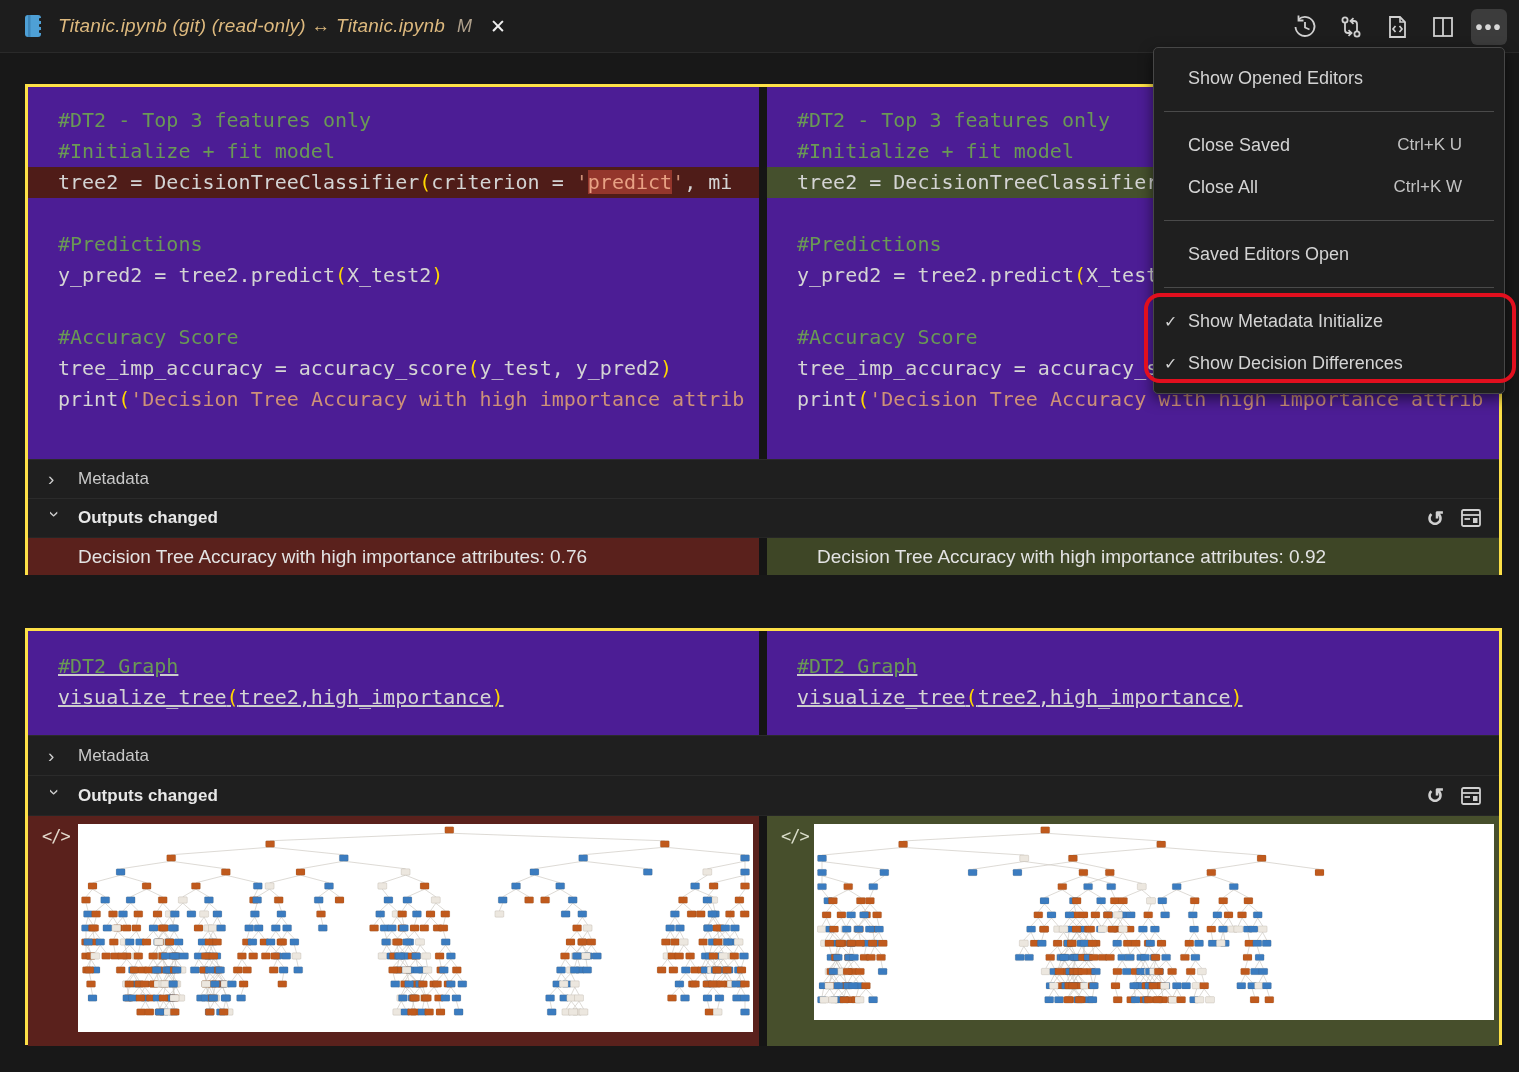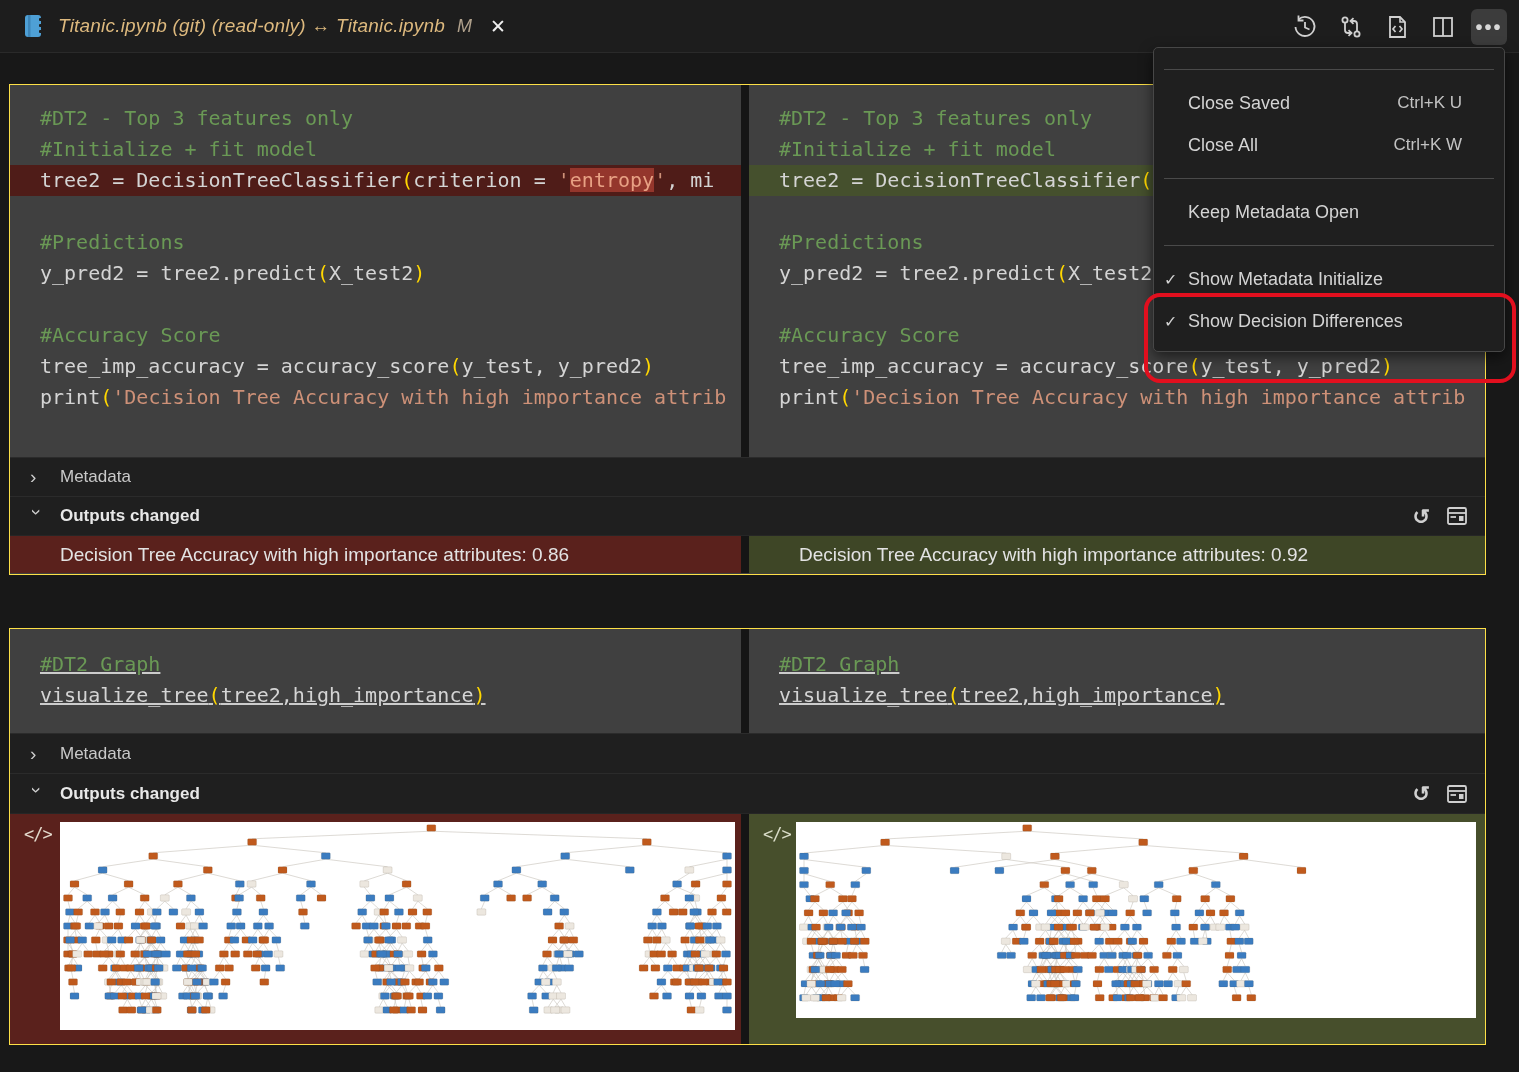--- a/index.html
+++ b/index.html
@@ -18,22 +18,22 @@
   .tab-close { font-size:19px; color:#f0f0f0; margin-left:6px; cursor:pointer; }
   #tab-actions { position:absolute; right:12px; top:0; height:53px;
                  display:flex; align-items:center; gap:10px; }
   .act-btn { width:36px; height:36px; display:flex; align-items:center; justify-content:center;
              border-radius:6px; }
   .act-btn svg { stroke:#d0d0d0; fill:none; stroke-width:1.5; }
   .act-btn.hover { background:#3c3c3c; }
   .dots { color:#d8d8d8; font-size:20px; letter-spacing:2px; font-weight:bold; line-height:10px; }
 
   
-  .cell { position:absolute; left:9px; width:1477px; background:#404040;
-          border:1px solid #fde047; }
+  .cell { position:absolute; left:25px; width:1477px; background:#4c1d95;
+          border:3px solid #fde047; }
   #cell1 { top:84px; height:491px; }
   #cell2 { top:628px; height:417px; }
 
   .code-area { display:flex; width:100%; overflow:hidden; }
   #cell1 .code-area { height:372px; }
   #cell2 .code-area { height:104px;text-decoration:underline; }
   .pane { width:731px; overflow:hidden; padding-top:18px; position:relative; }
   #cell2 .pane { padding-top:20px; }
   .pane.right { flex:1; }
   .pane-divider { width:8px; background:#151515; }
@@ -149,21 +149,21 @@
         <span class="dots">•••</span>
       </div>
     </div>
   </div>
 
   <div class="cell" id="cell1">
     <div class="code-area">
       <div class="pane left">
           <div class="cl"><span class="tk-com">#DT2 - Top 3 features only</span></div>
           <div class="cl"><span class="tk-com">#Initialize + fit model</span></div>
-          <div class="cl del"><span class="tk-id">tree2 = DecisionTreeClassifier</span><span class="tk-p">(</span><span class="tk-id">criterion = </span><span class="tk-str">'</span><span class="tk-strhl">entropy</span><span class="tk-str">'</span><span class="tk-id">, mi</span></div>
+          <div class="cl del"><span class="tk-id">tree2 = DecisionTreeClassifier</span><span class="tk-p">(</span><span class="tk-id">criterion = </span><span class="tk-str">'</span><span class="tk-strhl">predict</span><span class="tk-str">'</span><span class="tk-id">, mi</span></div>
           <div class="cl"></div>
           <div class="cl"><span class="tk-com">#Predictions</span></div>
           <div class="cl"><span class="tk-id">y_pred2 = tree2.predict</span><span class="tk-p">(</span><span class="tk-id">X_test2</span><span class="tk-p">)</span></div>
           <div class="cl"></div>
           <div class="cl"><span class="tk-com">#Accuracy Score</span></div>
           <div class="cl"><span class="tk-id">tree_imp_accuracy = accuracy_score</span><span class="tk-p">(</span><span class="tk-id">y_test, y_pred2</span><span class="tk-p">)</span></div>
           <div class="cl"><span class="tk-id">print</span><span class="tk-p">(</span><span class="tk-str">'Decision Tree Accuracy with high importance attrib</span></div>
         </div>
       <div class="pane-divider"></div>
       <div class="pane right">
@@ -193,21 +193,21 @@
         <svg width="24" height="24" viewBox="0 0 24 24">
           <rect x="3" y="4" width="18" height="16" rx="1.5" fill="none" stroke="#d0d0d0" stroke-width="1.8"></rect>
           <line x1="3" y1="9" x2="21" y2="9" stroke="#d0d0d0" stroke-width="1.8"></line>
           <line x1="5.5" y1="13" x2="11" y2="13" stroke="#d0d0d0" stroke-width="1.8"></line>
           <rect x="14" y="12" width="4.5" height="5" fill="#d0d0d0"></rect>
         </svg>
       </div>
     </div>
 
     <div class="output-band">
-      <div class="ob-left">Decision Tree Accuracy with high importance attributes: 0.86</div>
+      <div class="ob-left">Decision Tree Accuracy with high importance attributes: 0.76</div>
       <div class="ob-gap"></div>
       <div class="ob-right">Decision Tree Accuracy with high importance attributes: 0.92</div>
     </div>
   </div>
 
   <div class="cell" id="cell2">
     <div class="code-area">
       <div class="pane left">
           <div class="cl"><span class="tk-com">#DT2 Graph</span></div>
           <div class="cl"><span class="tk-id">visualize_tree</span><span class="tk-p">(</span><span class="tk-id">tree2,high_importance</span><span class="tk-p">)</span></div>
@@ -1759,35 +1759,39 @@
               <rect x="450.8" y="172.6" width="9" height="6.4" rx="1" fill="#c05a1d" stroke="rgba(80,60,40,0.25)" stroke-width="0.5"></rect>
               <rect x="448.2" y="116.0" width="9" height="6.4" rx="1" fill="#3b7cc0" stroke="rgba(80,60,40,0.25)" stroke-width="0.5"></rect>
               <rect x="501.0" y="45.3" width="9" height="6.4" rx="1" fill="#c05a1d" stroke="rgba(80,60,40,0.25)" stroke-width="0.5"></rect>
             </svg>
         </div>
       </div>
     </div>
   </div>
 
   <div id="ctx-menu">
+      <div class="menu-item">
+        <span class="menu-check"></span>
+        <span class="menu-label">Show Opened Editors</span>
+      </div>
       <div class="menu-sep"></div>
       <div class="menu-item">
         <span class="menu-check"></span>
         <span class="menu-label">Close Saved</span>
         <span class="menu-shortcut">Ctrl+K U</span>
       </div>
       <div class="menu-item">
         <span class="menu-check"></span>
         <span class="menu-label">Close All</span>
         <span class="menu-shortcut">Ctrl+K W</span>
       </div>
       <div class="menu-sep"></div>
       <div class="menu-item">
         <span class="menu-check"></span>
-        <span class="menu-label">Keep Metadata Open</span>
+        <span class="menu-label">Saved Editors Open</span>
       </div>
       <div class="menu-sep"></div>
       <div class="menu-item">
         <span class="menu-check">✓</span>
         <span class="menu-label">Show Metadata Initialize</span>
       </div>
       <div class="menu-item">
         <span class="menu-check">✓</span>
         <span class="menu-label">Show Decision Differences</span>
       </div>

